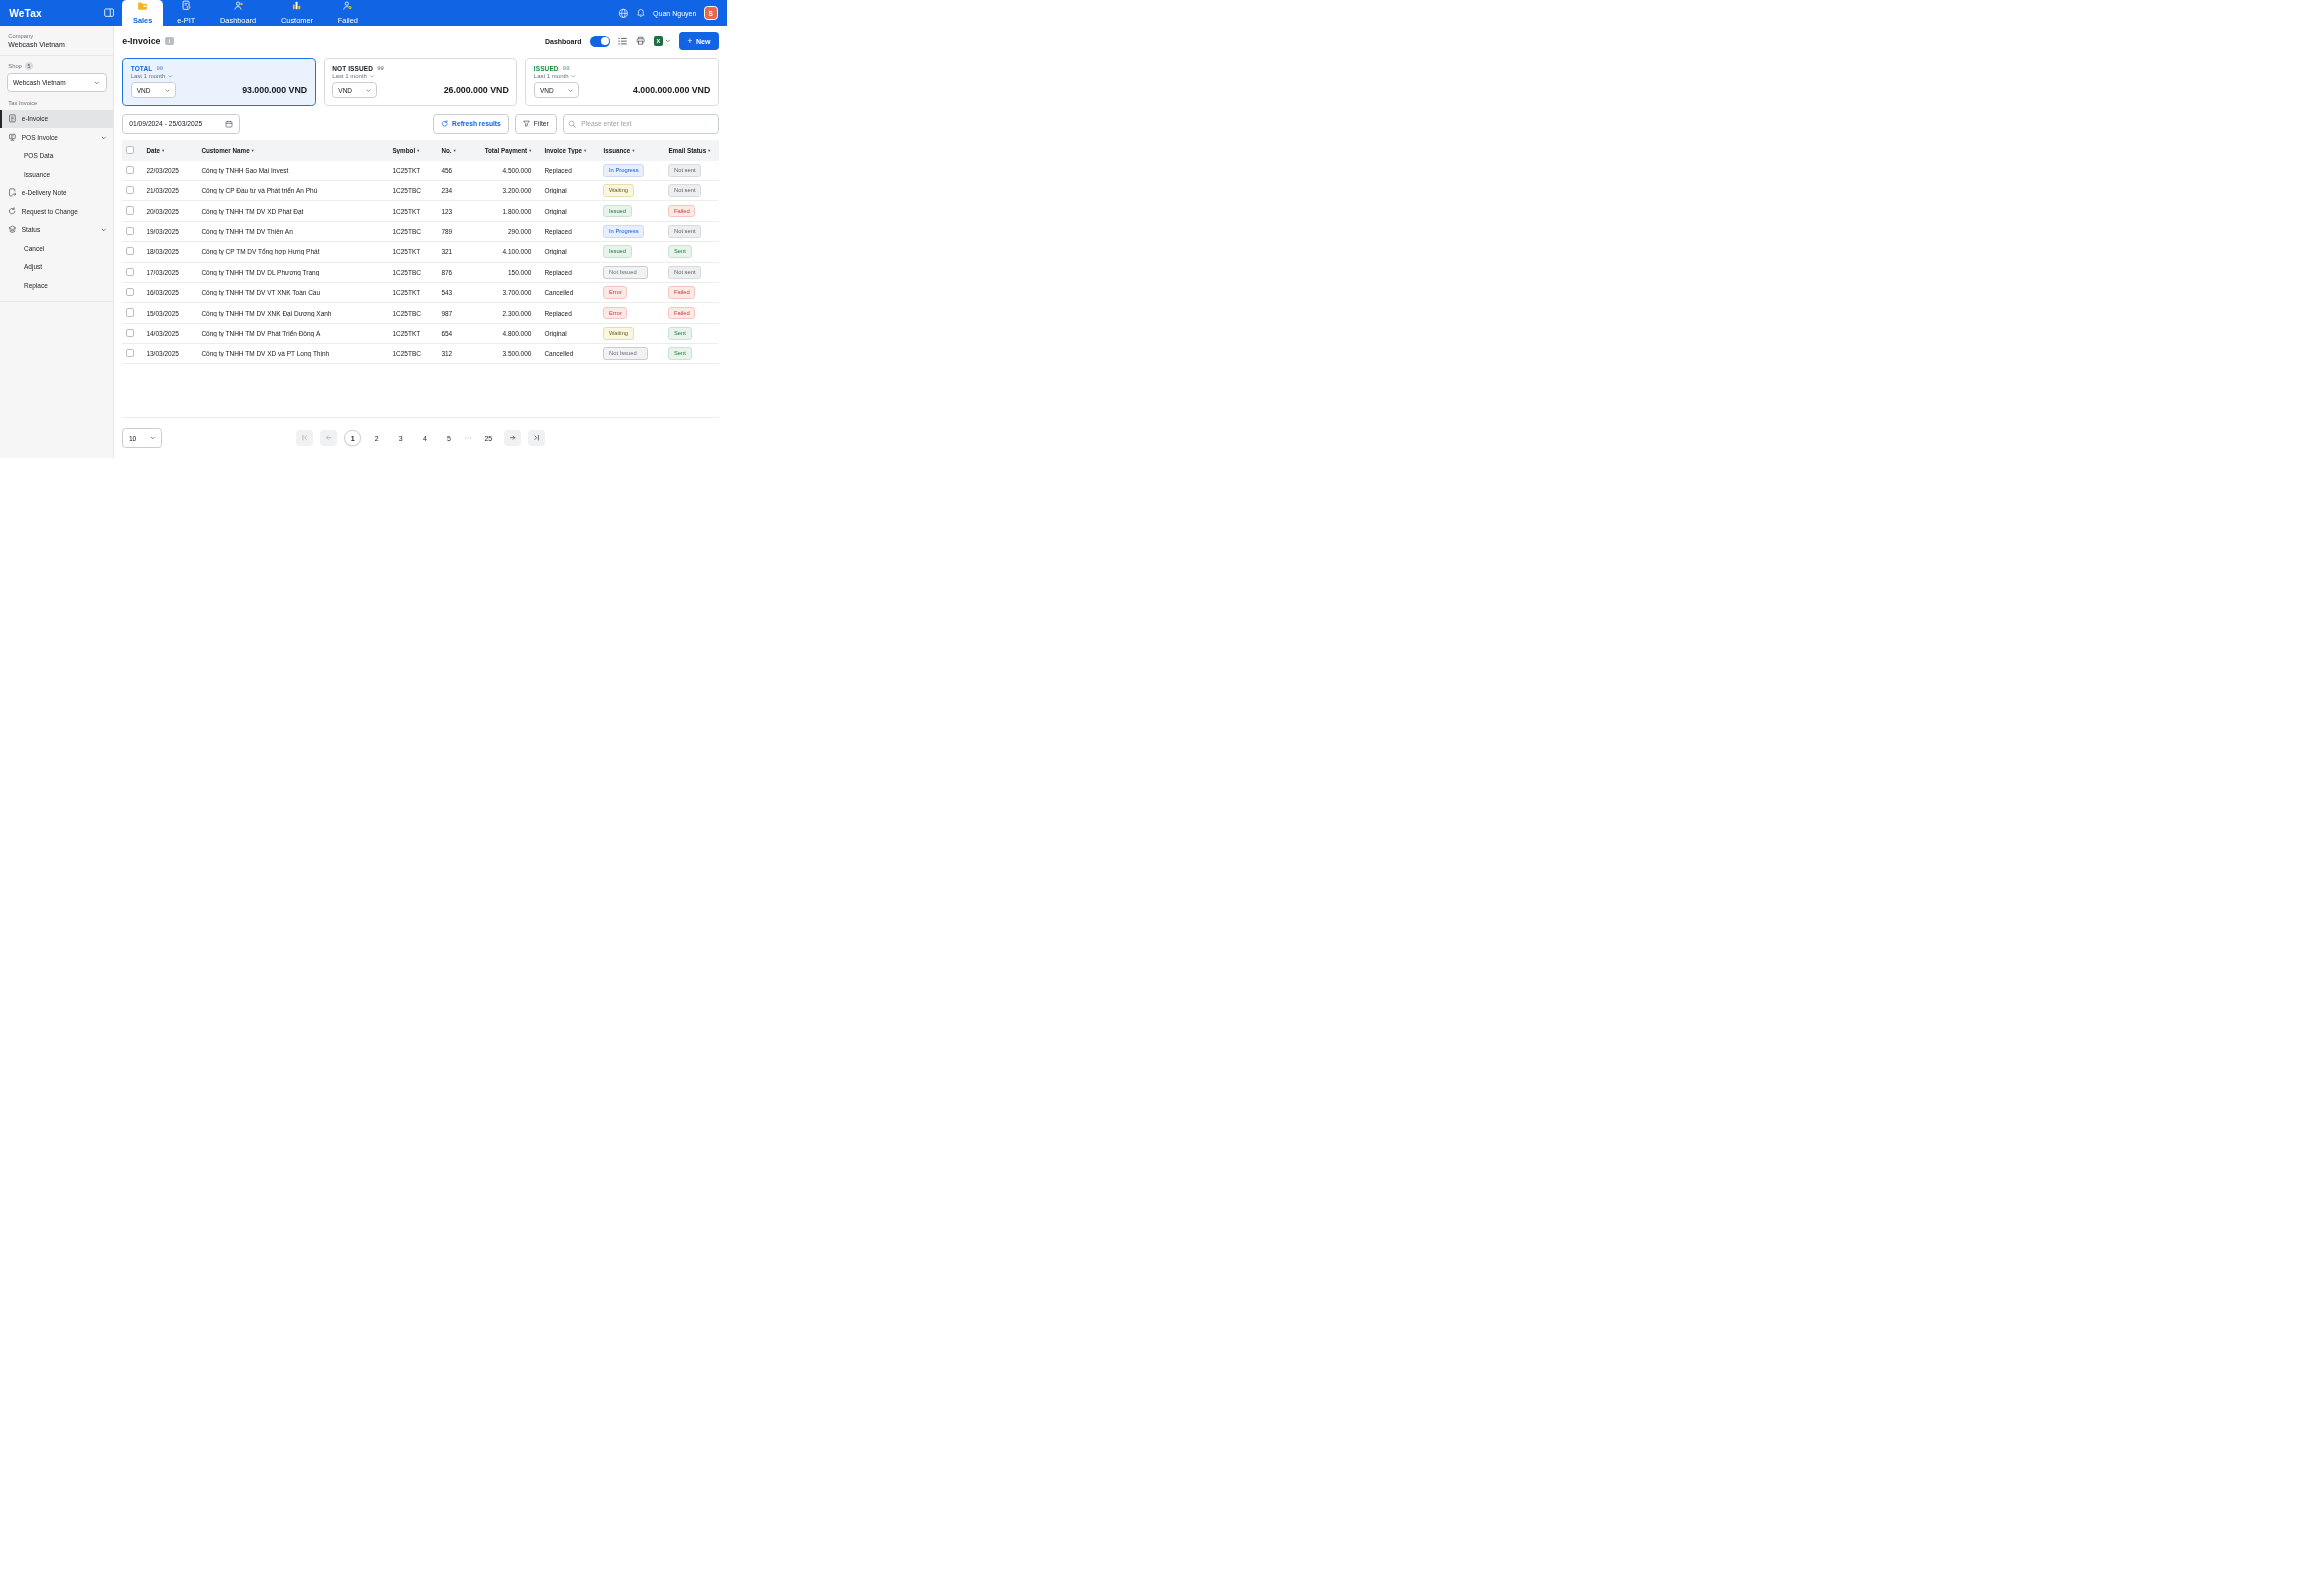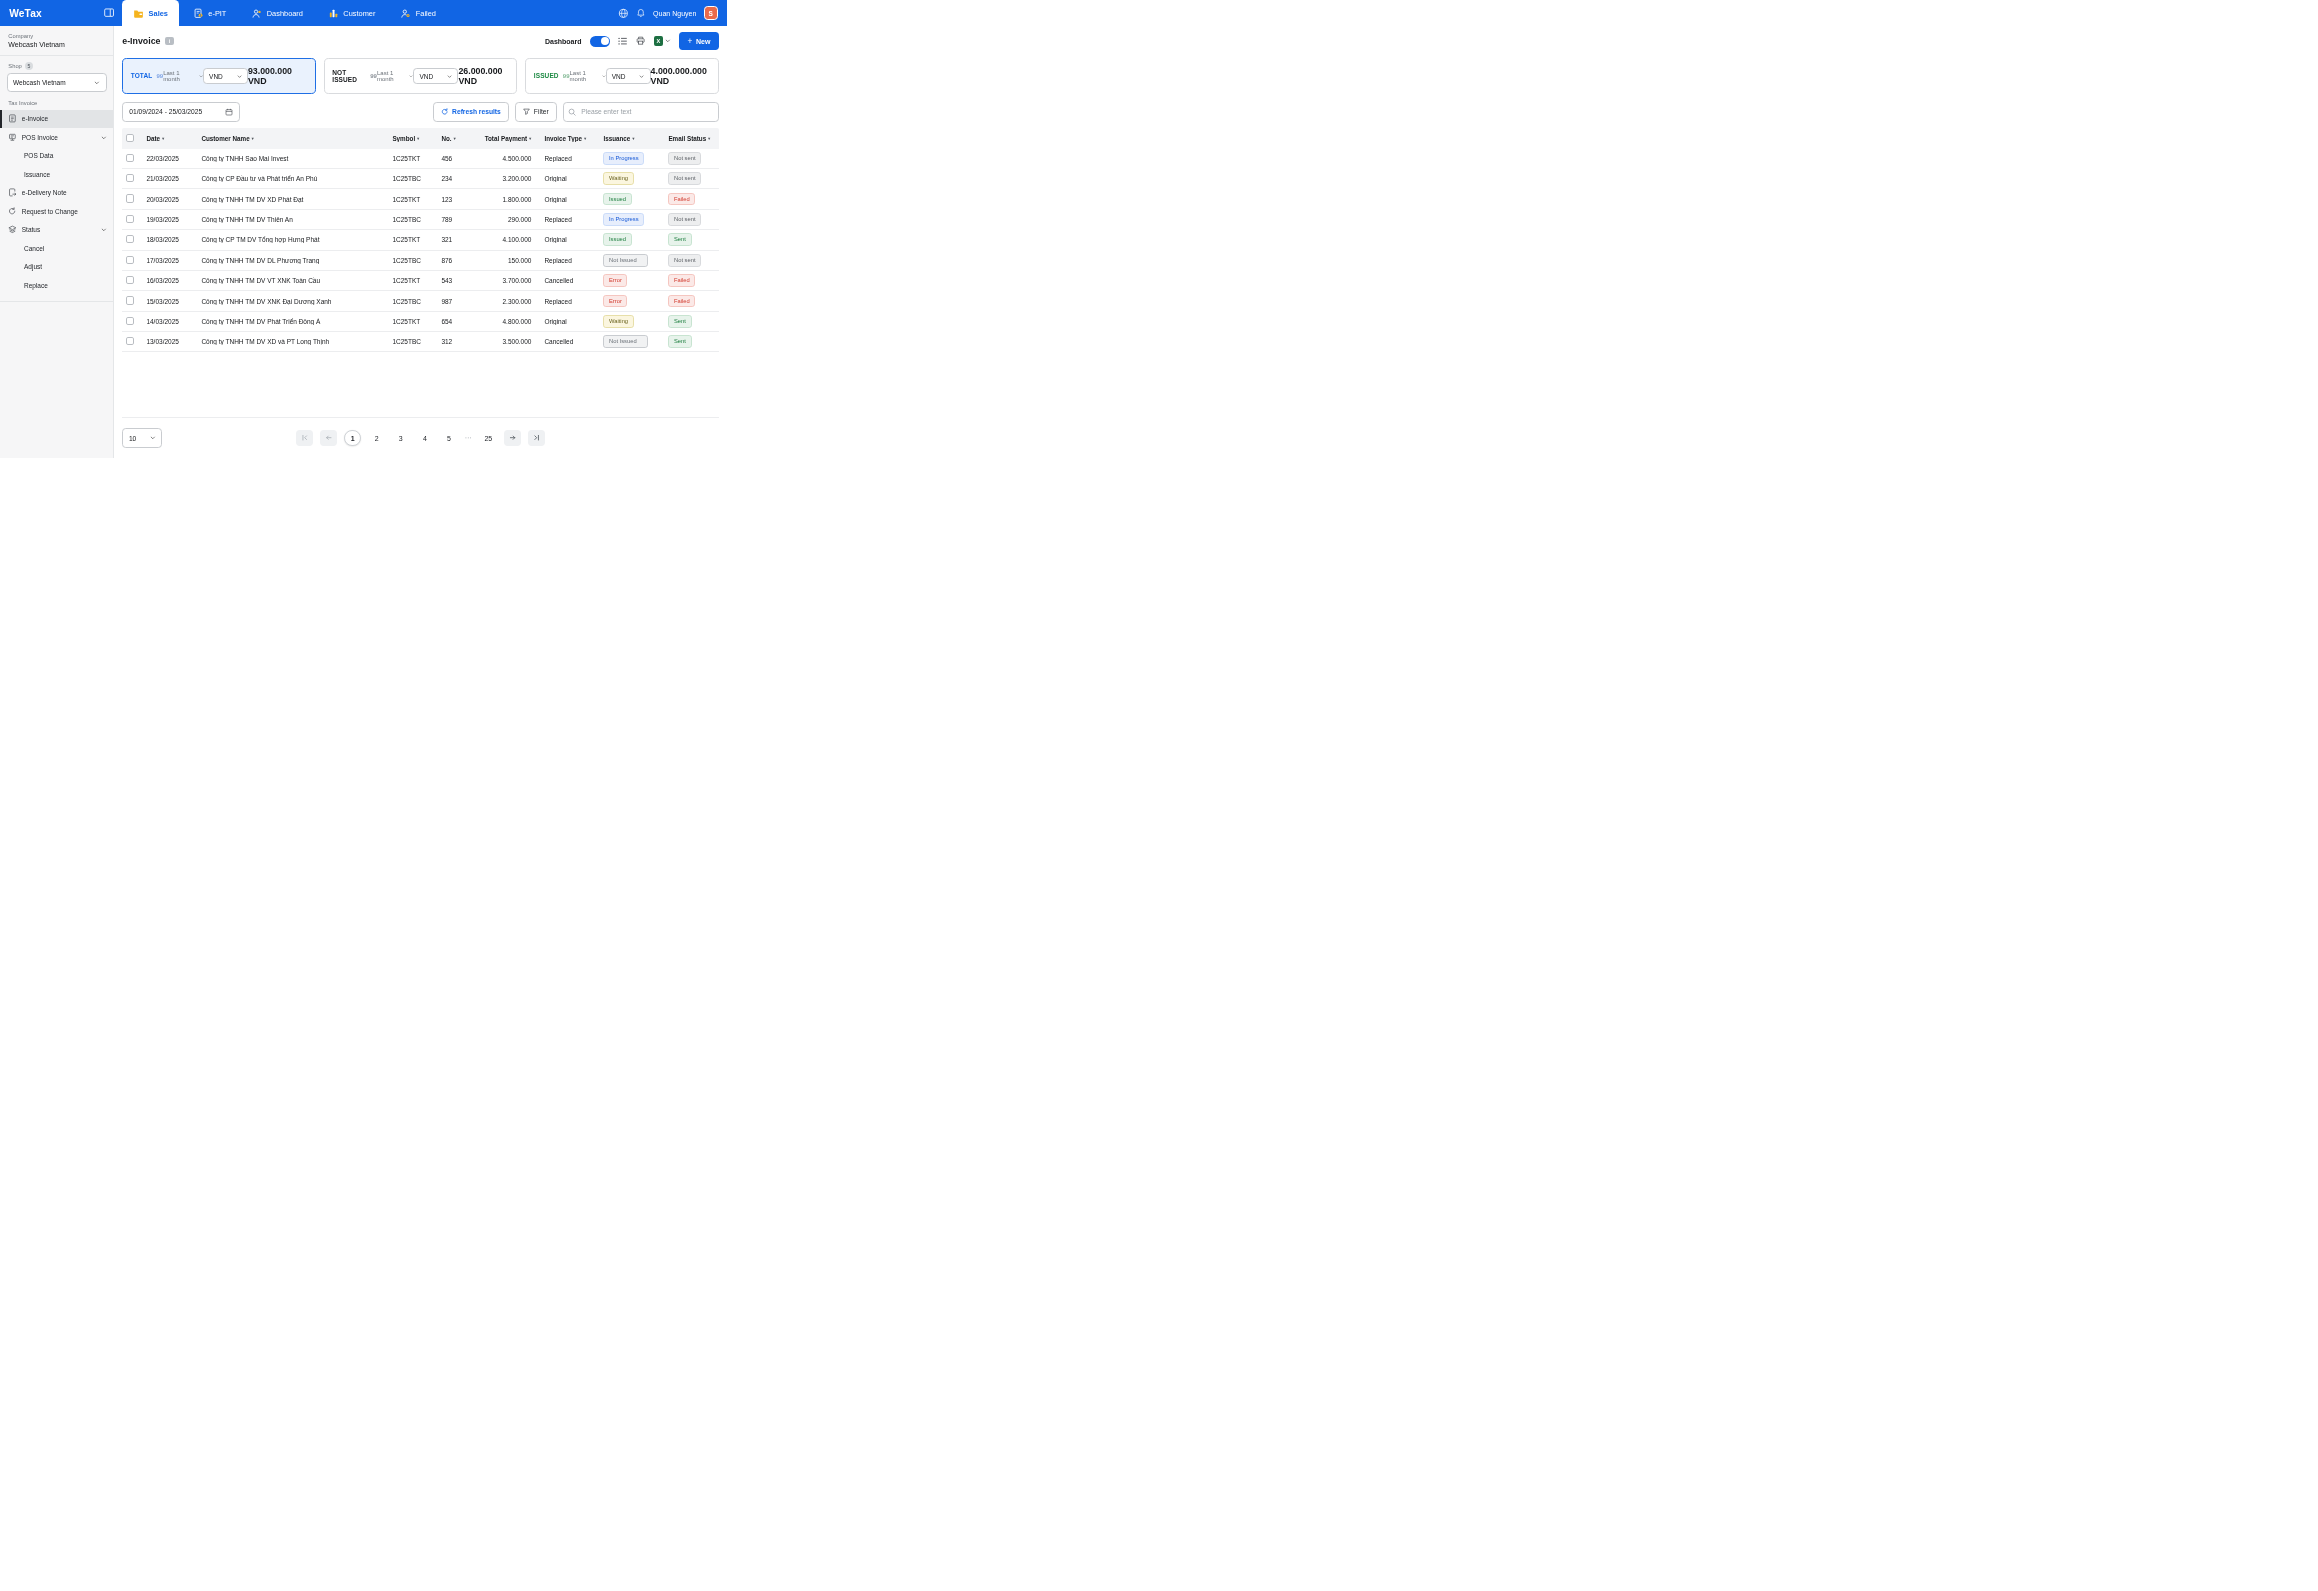--- a/index.html
+++ b/index.html
@@ -6,21 +6,21 @@
   html,body { background:#fff; }
   body { font-family: "Liberation Sans", "DejaVu Sans", sans-serif; color:#17191c; }
   .app { width:727px; height:458px; overflow:hidden; display:flex; flex-direction:column; background:#fff; }
 
   
   .topbar { height:26px; background:#1165e4; display:flex; align-items:stretch; flex:none; }
   .topbar-left { width:122px; flex:none; display:flex; align-items:center; justify-content:space-between; padding:0 8.3px 0 9.3px; }
   .logo { color:#fff; font-size:10.2px; font-weight:bold; letter-spacing:0.1px; }
   .panel-icon { display:flex; align-items:center; cursor:pointer; }
   .tabs { display:flex; align-items:stretch; gap:2.8px; }
-  .tab { display:flex; align-items:center; gap:4.6px; padding:0 11px; color:#fff; font-size:7.4px; cursor:pointer; }
+  .tab { display:flex; align-items:center; gap:4.6px; padding:0 11px; color:#fff; font-size:7.4px; cursor:pointer;flex-direction:column; }
   .tab.active { background:#fff; color:#1165e4; font-weight:bold; border-radius:4.6px 4.6px 0 0; }
   .tab-icon { display:flex; align-items:center; }
   .topbar-right { margin-left:auto; display:flex; align-items:center; gap:7.4px; padding-right:9.3px; }
   .user-name { color:#fff; font-size:7px; }
   .avatar { width:14px; height:14px; border-radius:3.7px; background:#e96a4b; border:0.9px solid #fff; color:#fff;
             font-weight:bold; font-size:6.5px; display:flex; align-items:center; justify-content:center; }
 
   
   .body-row { flex:1; display:flex; min-height:0; }
 
@@ -56,22 +56,22 @@
   .hdr-icon { display:flex; align-items:center; cursor:pointer; }
   .excel-group { display:flex; align-items:center; gap:2.3px; cursor:pointer; }
   .excel-box { width:9.3px; height:9.3px; border-radius:1.9px; background:#1d6f42; color:#fff; font-size:5.6px; font-weight:bold;
                display:flex; align-items:center; justify-content:center; }
   .new-btn { background:#1165e4; color:#fff; border:none; border-radius:3.7px; height:18.5px; padding:0 8.3px; font-size:7px;
              font-weight:bold; display:flex; align-items:center; gap:3.7px; cursor:pointer; font-family:inherit; }
   .new-plus { font-size:8.3px; font-weight:normal; }
 
   
   .stats-row { display:flex; gap:8.3px; margin-top:1.9px; }
-  .card { flex:1; border:0.5px solid #d9dbde; border-radius:4.6px; padding:6px 7.4px 6.5px; height:36px; display:flex;
-          flex-direction:row; background:#fff; cursor:pointer; }
+  .card { flex:1; border:0.5px solid #d9dbde; border-radius:4.6px; padding:6px 7.4px 6.5px; height:48px; display:flex;
+          flex-direction:column; background:#fff; cursor:pointer; }
   .card-total { background:#eaf2fd; border:0.7px solid #1f6fe5; }
   .card-top { display:flex; align-items:center; gap:4.2px; }
   .card-label { font-size:6.5px; font-weight:bold; letter-spacing:0.1px; }
   .card-count { font-size:6px; font-weight:bold; }
   .card-total .card-label { color:#1165e4; } .card-total .card-count { color:#7fa3e3; }
   .card-notissued .card-label { color:#17191c; } .card-notissued .card-count { color:#8a9097; }
   .card-issued .card-label { color:#1d8a43; } .card-issued .card-count { color:#82b894; }
   .card-period { margin-top:1.4px; font-size:6px; color:#6b7178; display:flex; align-items:center; gap:2.8px; cursor:pointer; }
   .card-bottom { margin-top:auto; display:flex; align-items:center; justify-content:space-between; }
   .mini-select { height:16px; min-width:45px; background:#fff; border:0.5px solid #c9ccd0; border-radius:3.7px; display:flex;

